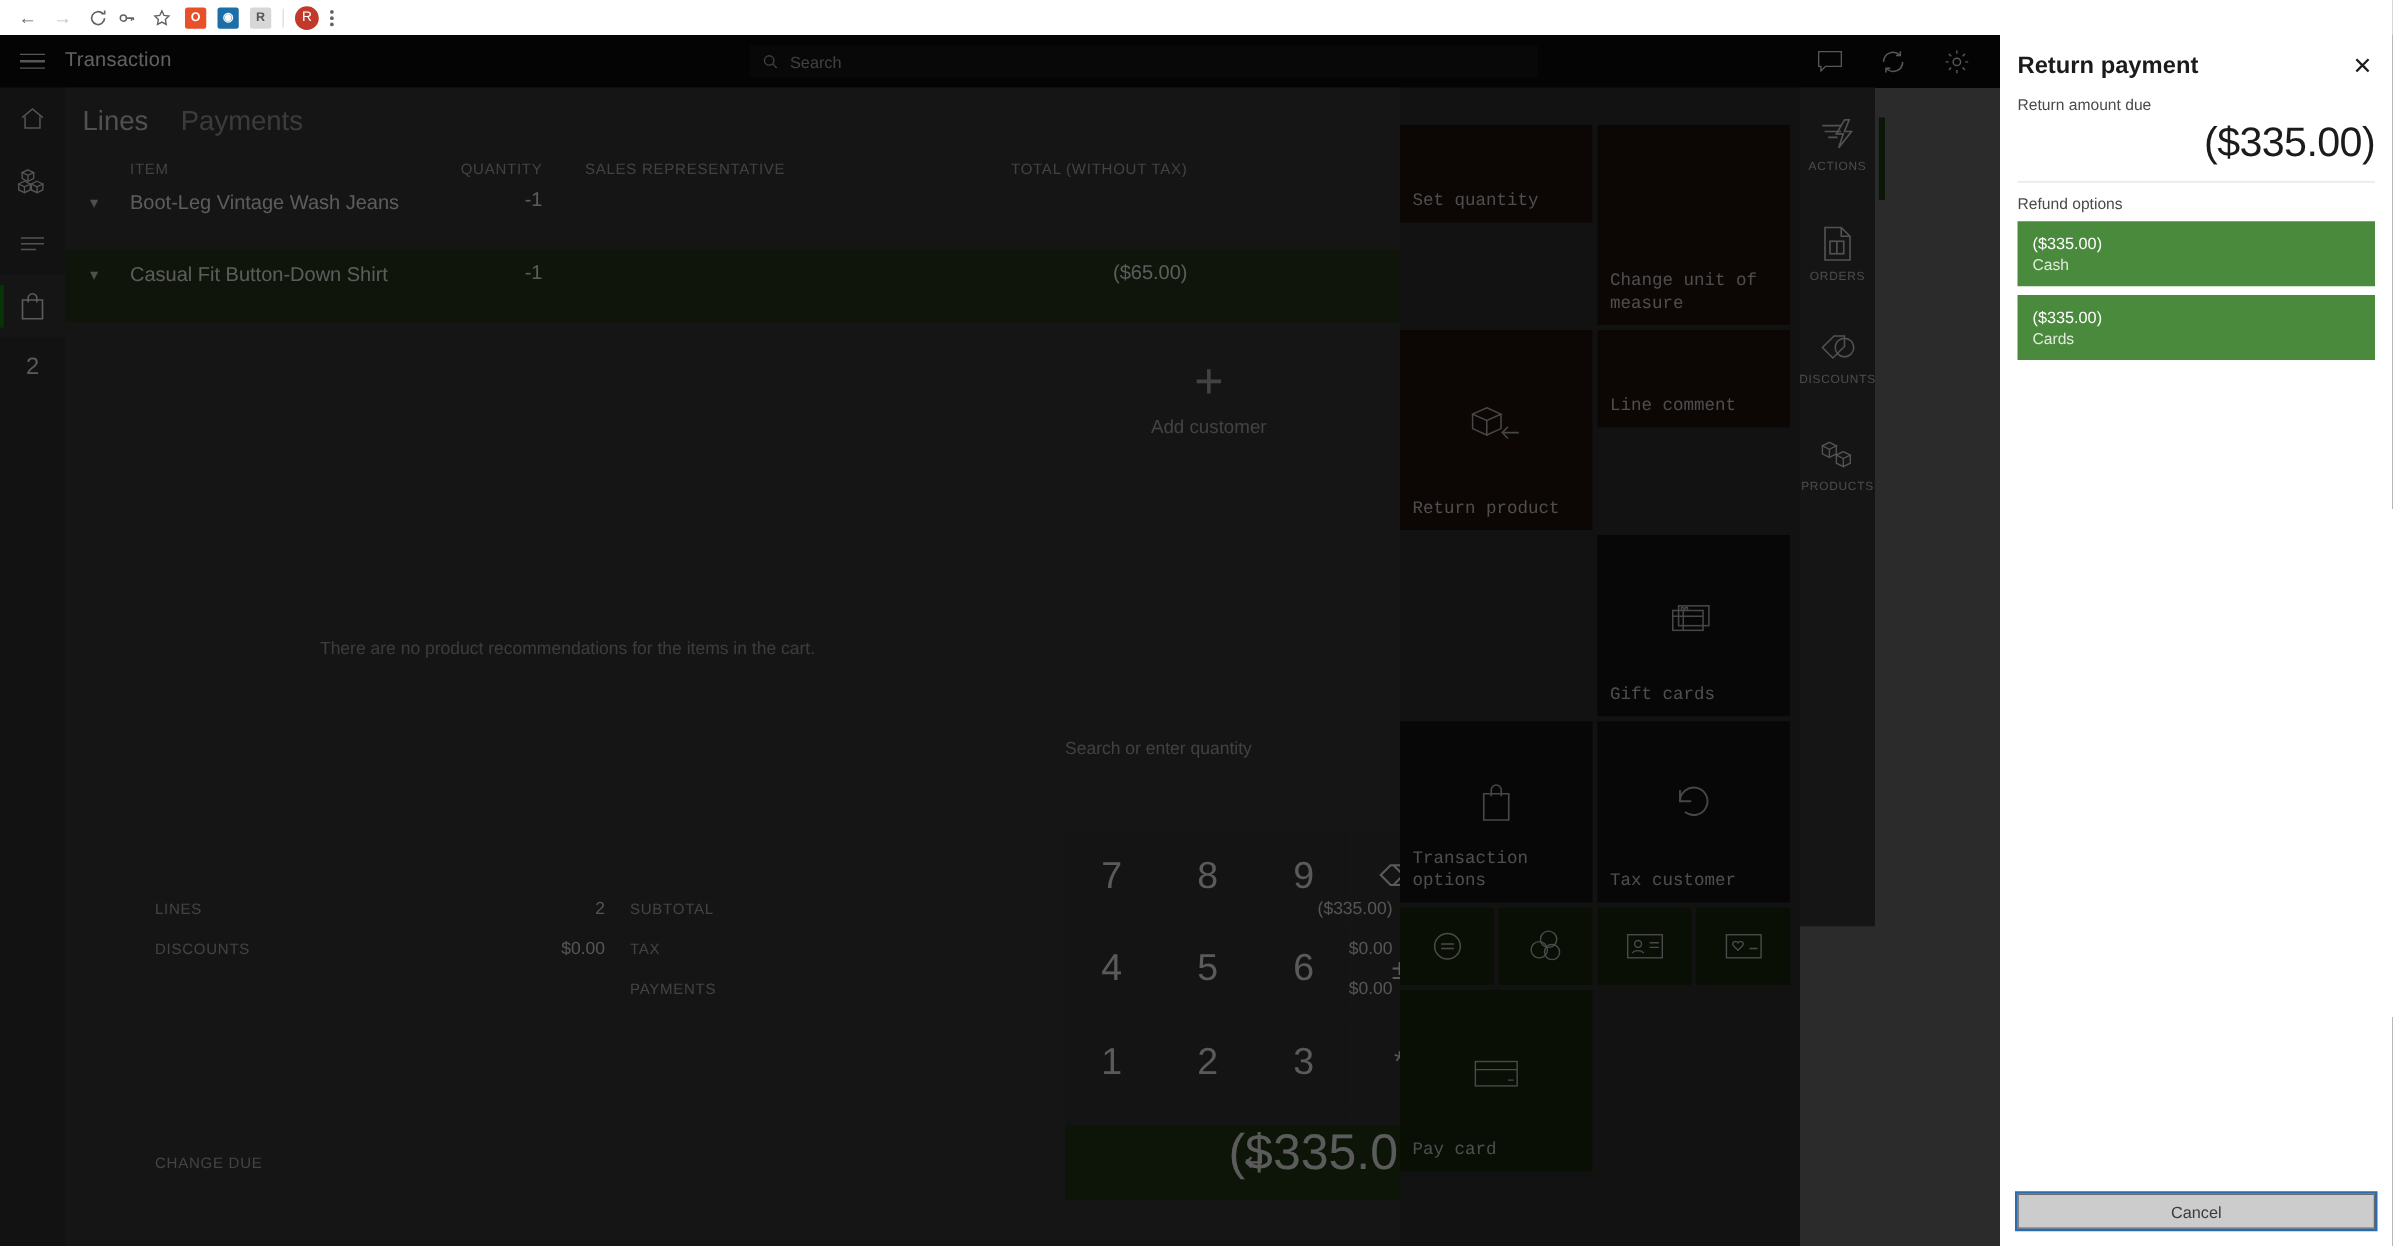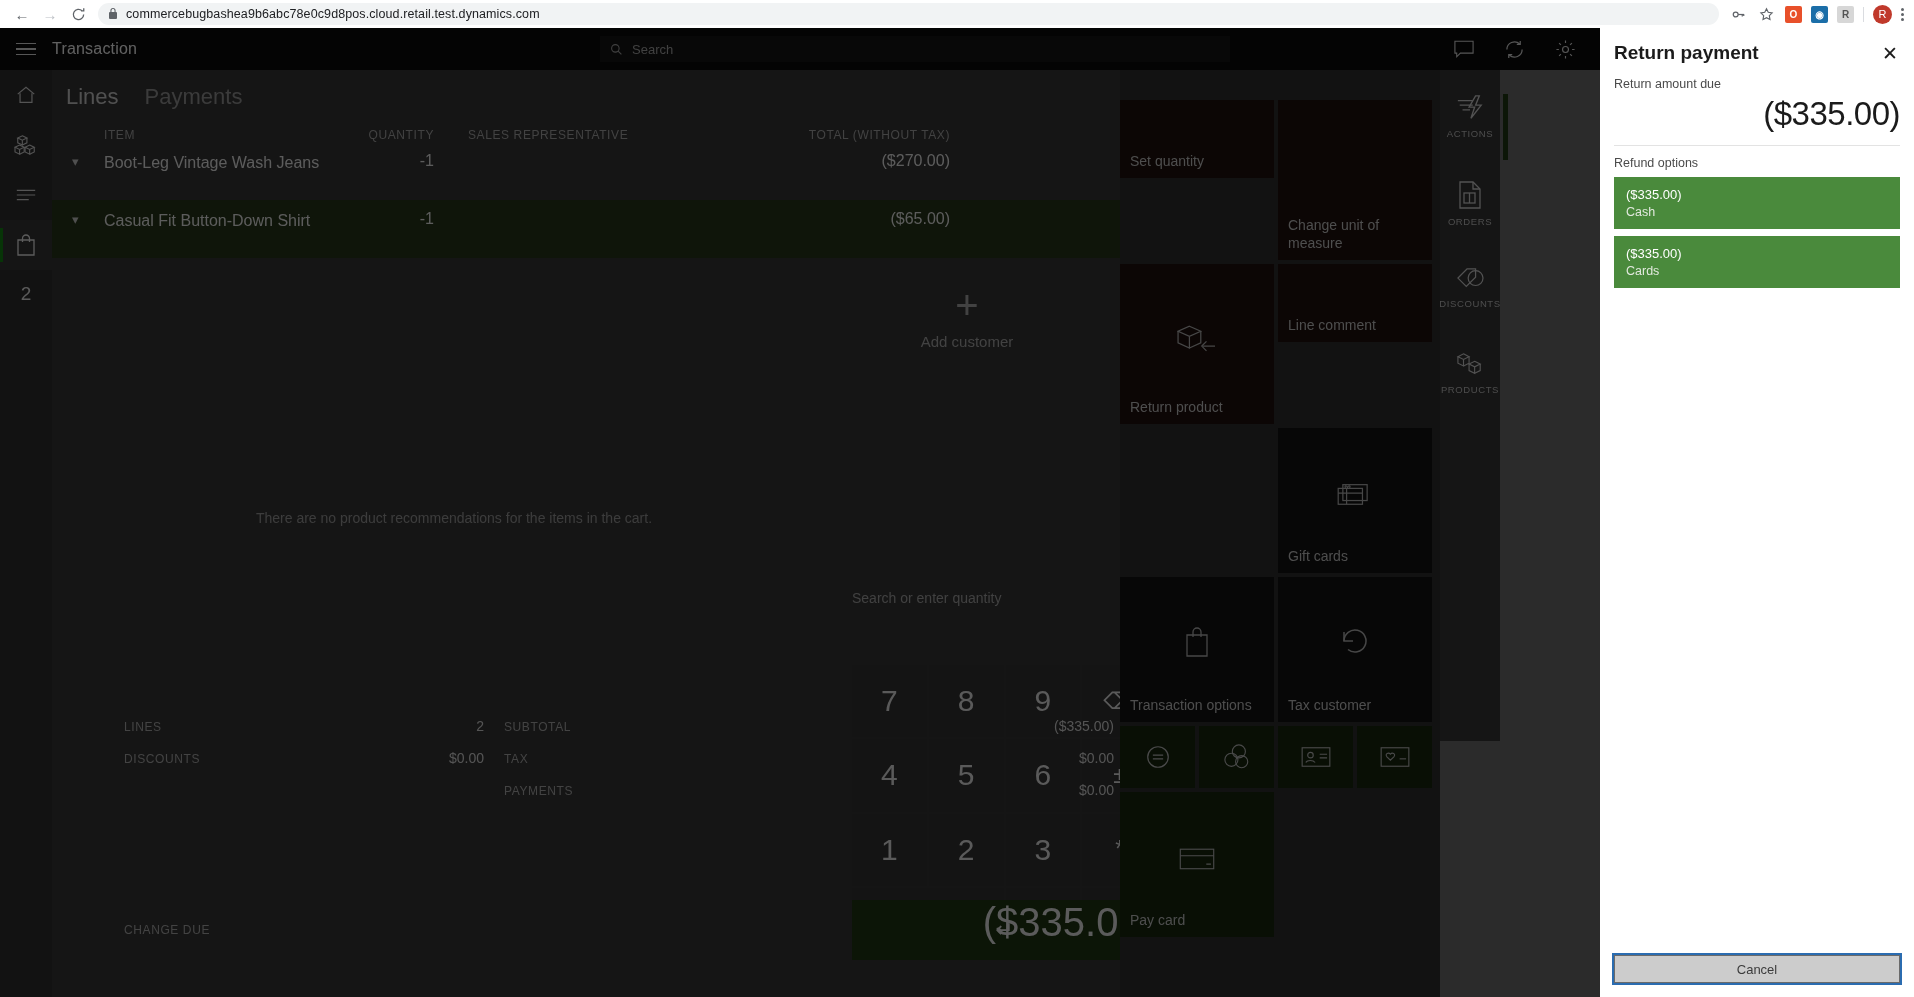--- a/index.html
+++ b/index.html
@@ -124,21 +124,21 @@
   .tot-row { display: flex; justify-content: space-between; align-items: baseline;
              padding: 8px 0; font-size: 12px; color: #9f9f9f; letter-spacing: .6px; }
   .tot-row .v { font-size: 14px; color: #c9c9c9; letter-spacing: 0; }
   .change-due { position: absolute; left: 0; top: 190px; width: 1030px;
                 display: flex; justify-content: space-between; align-items: flex-end; }
   .cd-label { font-size: 12px; color: #9f9f9f; letter-spacing: .6px; padding-bottom: 8px; }
   .cd-value { font-size: 40px; font-weight: 300; color: #d9d9d9; }
 
   
   .tiles { position: absolute; left: 1120px; top: 42px; width: 320px; height: 927px;
-           background: #2b2b2b; padding: 30px 8px 0 0; }
+           background: #2b2b2b; padding: 30px 8px 0 0; font-family: Liberation Mono, monospace; }
   .tile-grid { display: grid; grid-template-columns: 1fr 1fr; gap: 4px; }
   .tile { position: relative; background: #111111; height: 78px; padding: 8px 10px;
           display: flex; flex-direction: column; justify-content: flex-end; color: #b9b9b9;
           font-size: 14px; line-height: 1.25; }
   .tile.red { background: #1d0e0c; }
   .tile.tall { height: 160px; }
   .tile.big { height: 145px; }
   .tile.green { background: #15240d; }
   .tile .t-ico { position: absolute; left: 0; right: 0; top: 50%; transform: translateY(-60%);
                  display: flex; justify-content: center; color: #a9a9a9; }
@@ -185,28 +185,20 @@
 
   <div class="browser-bar">
     <div class="nav-btn">←</div>
     <div class="nav-btn disabled">→</div>
     <div class="nav-btn">
       <svg width="15" height="15" viewBox="0 0 16 16" fill="none" stroke="#5f6368" stroke-width="1.4">
         <path d="M13.5 8a5.5 5.5 0 1 1-1.7-4"></path>
           <path d="M13.6 1.4v2.8h-2.8"></path>
       </svg>
     </div>
-    <div class="omnibox">
-      <span class="lock-icon">
-        <svg width="10" height="12" viewBox="0 0 10 12" fill="#5f6368">
-          <path d="M5 0a2.6 2.6 0 0 0-2.6 2.6V4H2a1 1 0 0 0-1 1v5a1 1 0 0 0 1 1h6a1 1 0 0 0 1-1V5a1 1 0 0 0-1-1h-.4V2.6A2.6 2.6 0 0 0 5 0zm0 1.1c.85 0 1.5.65 1.5 1.5V4h-3V2.6c0-.85.65-1.5 1.5-1.5z"></path>
-        </svg>
-      </span>
-      <span class="url-text">commercebugbashea9b6abc78e0c9d8pos.cloud.retail.test.dynamics.com</span>
-    </div>
     <div class="bz-icons">
       <div class="bz-ico">
         <svg width="15" height="15" viewBox="0 0 16 16" fill="none" stroke="#5f6368" stroke-width="1.3">
           <circle cx="5" cy="8" r="2.6"></circle>
             <path d="M7.6 8H14"></path>
             <path d="M12 8v2.2"></path>
             <path d="M13.6 8v1.6"></path>
         </svg>
       </div>
       <div class="bz-ico">
@@ -312,21 +304,20 @@
           <div class="col-qty">QUANTITY</div>
           <div class="col-rep">SALES REPRESENTATIVE</div>
           <div class="col-total">TOTAL (WITHOUT TAX)</div>
         </div>
 
         <div class="cart-row">
           <span class="chev">▾</span>
           <div class="col-item">Boot-Leg Vintage Wash Jeans</div>
           <div class="col-qty">-1</div>
           <div class="col-rep"></div>
-          <div class="col-total">($270.00)</div>
         </div>
 
         <div class="cart-row selected">
           <span class="chev">▾</span>
           <div class="col-item">Casual Fit Button-Down Shirt</div>
           <div class="col-qty">-1</div>
           <div class="col-rep"></div>
           <div class="col-total">($65.00)</div>
         </div>
 

